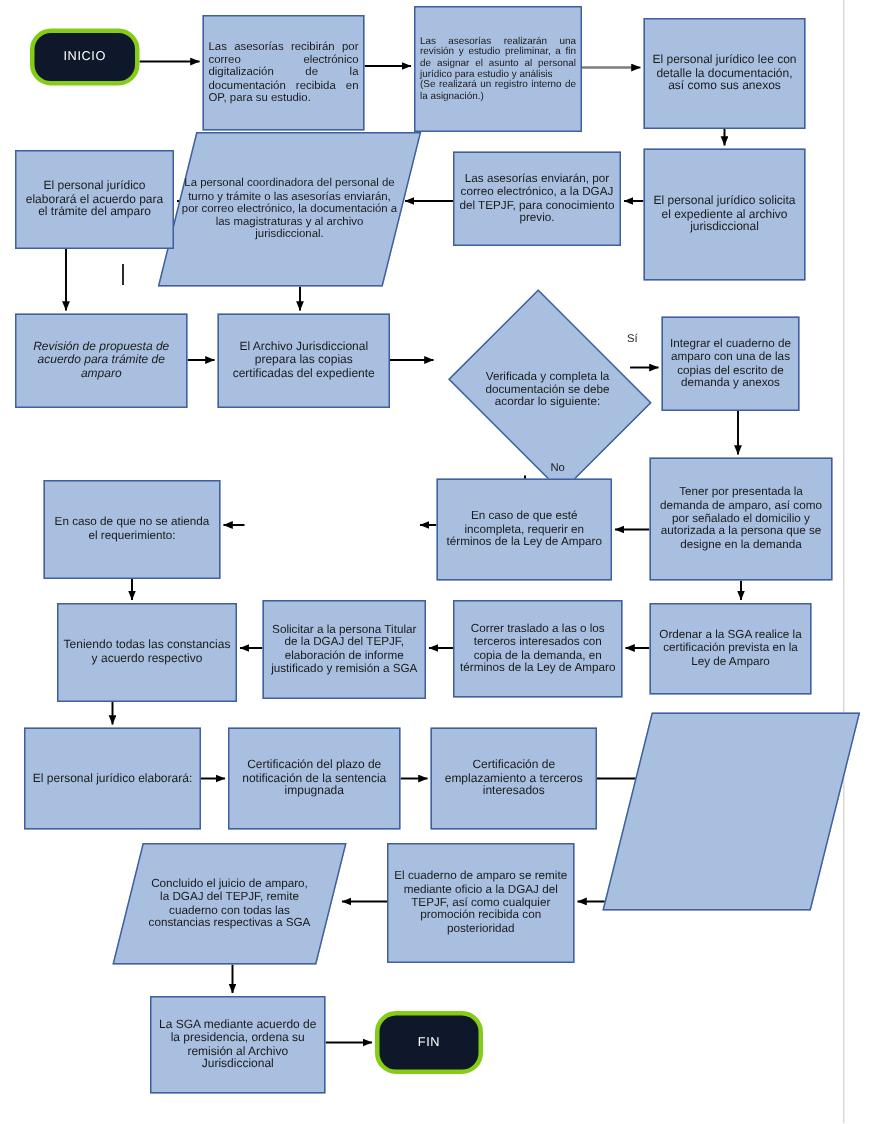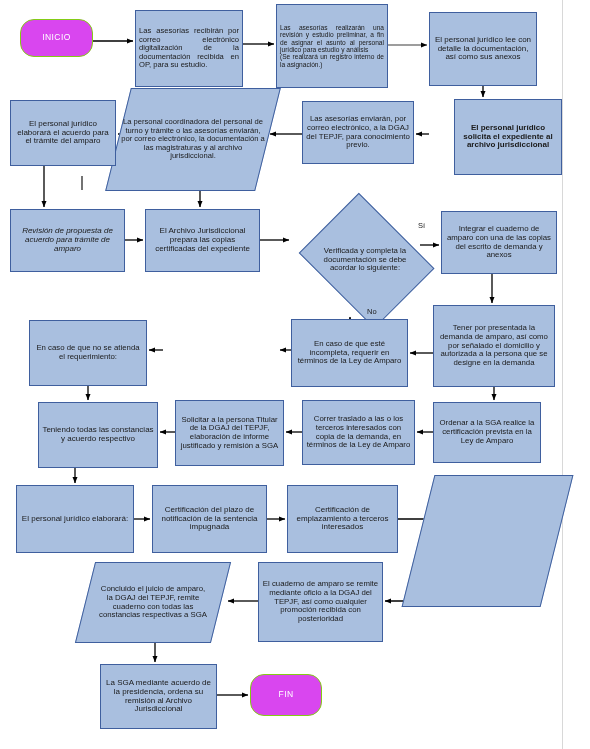--- a/index.html
+++ b/index.html
@@ -48,22 +48,22 @@
     background: #a9bfdf;
     border: 1px solid #3f5f9e;
   }
   
   .just .txt {
     text-align: justify;
     text-align-last: left;
   }
   
   .term {
-    background: #d946ef;
-    border: 1px solid #84cc16;
+    background: #0f172a;
+    border: 3px solid #84cc16;
     border-radius: 14px;
     color: #ffffff;
     letter-spacing: 0.4px;
   }
   
   .para {
     background: transparent;
     border: none;
   }
   .para .skew {
@@ -180,21 +180,21 @@
 
   <div class="node proc just" style="left:276px; top:4px; width:112px; height:84px; font-size:6.6px;">
     <span class="txt">Las asesorías realizarán una revisión y estudio preliminar, a fin de asignar el asunto al personal jurídico para estudio y análisis
 (Se realizará un registro interno de la asignación.)</span>
   </div>
 
   <div class="node proc" style="left:429px; top:12px; width:108px; height:74px; font-size:8px;">
     <span class="txt">El personal jurídico lee con detalle la documentación, así como sus anexos</span>
   </div>
 
-  <div class="node proc" style="left:454px; top:99px; width:108px; height:76px; font-size:8px;font-weight:bold;">
+  <div class="node proc" style="left:429px; top:99px; width:108px; height:88px; font-size:8px;">
     <span class="txt">El personal jurídico solicita el expediente al archivo jurisdiccional</span>
   </div>
 
   <div class="node proc" style="left:302px; top:101px; width:112px; height:63px; font-size:7.8px;">
     <span class="txt">Las asesorías enviarán, por correo electrónico, a la DGAJ del TEPJF, para conocimiento previo.</span>
   </div>
 
   <div class="node para" style="left:118px; top:88px; width:150px; height:103px; font-size:7.6px;">
     <span class="skew"></span>
     <span class="txt">La personal coordinadora del personal de turno y trámite o las asesorías enviarán, por correo electrónico, la documentación a las magistraturas y al archivo jurisdiccional.</span>
@@ -210,21 +210,21 @@
 
   <div class="node proc" style="left:145px; top:209px; width:115px; height:63px; font-size:8px;">
     <span class="txt">El Archivo Jurisdiccional prepara las copias certificadas del expediente</span>
   </div>
 
   <div class="node dec" style="left:291px; top:201px; width:148px; height:118px; font-size:7.8px;">
     <span class="dia"></span>
     <span class="txt" style="padding:0 26px;">Verificada y completa la documentación se debe acordar lo siguiente:</span>
   </div>
 
-  <div class="node proc" style="left:441px; top:211px; width:116px; height:63px; font-size:7.8px;">
+  <div class="node proc" style="left:441px; top:211px; width:92px; height:63px; font-size:7.8px;">
     <span class="txt">Integrar el cuaderno de amparo con una de las copias del escrito de demanda y anexos</span>
   </div>
 
   <div class="node proc" style="left:433px; top:305px; width:122px; height:82px; font-size:7.8px;">
     <span class="txt">Tener por presentada la demanda de amparo, así como por señalado el domicilio y autorizada a la persona que se designe en la demanda</span>
   </div>
 
   <div class="node proc" style="left:291px; top:319px; width:117px; height:68px; font-size:7.8px;">
     <span class="txt">En caso de que esté incompleta, requerir en términos de la Ley de Amparo</span>
   </div>

